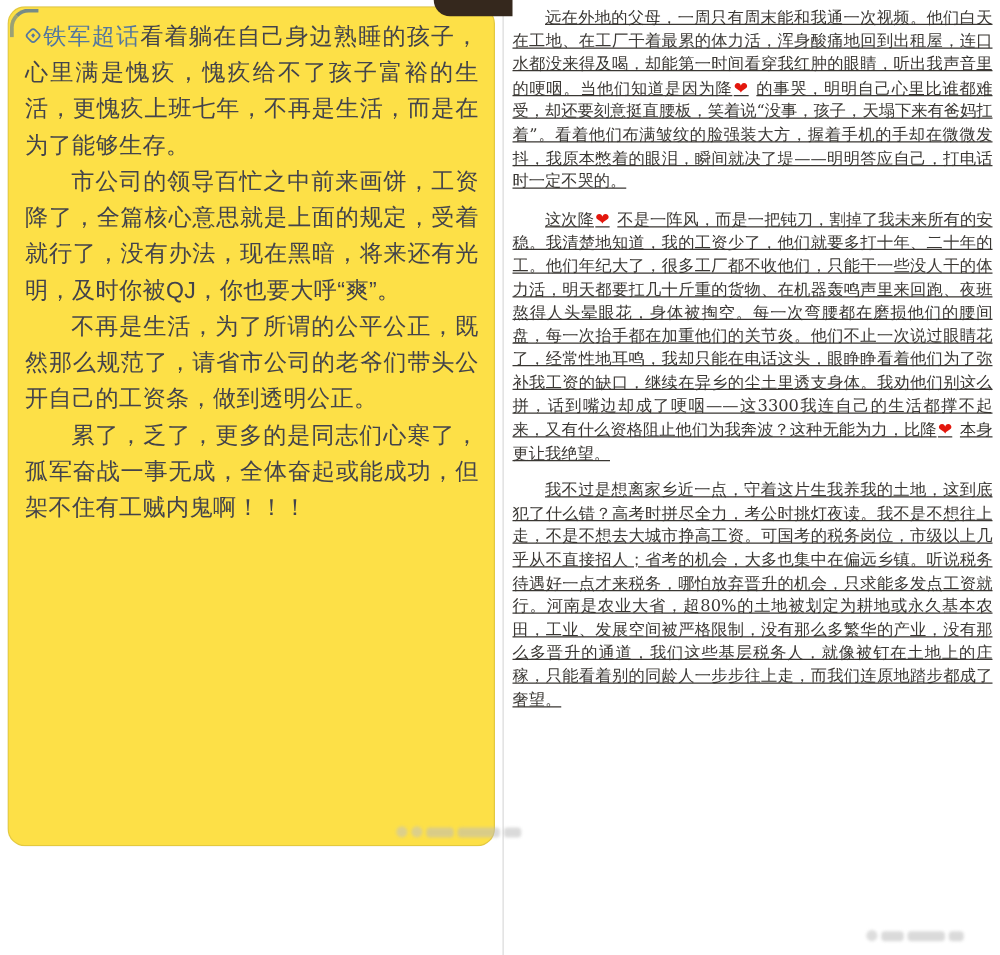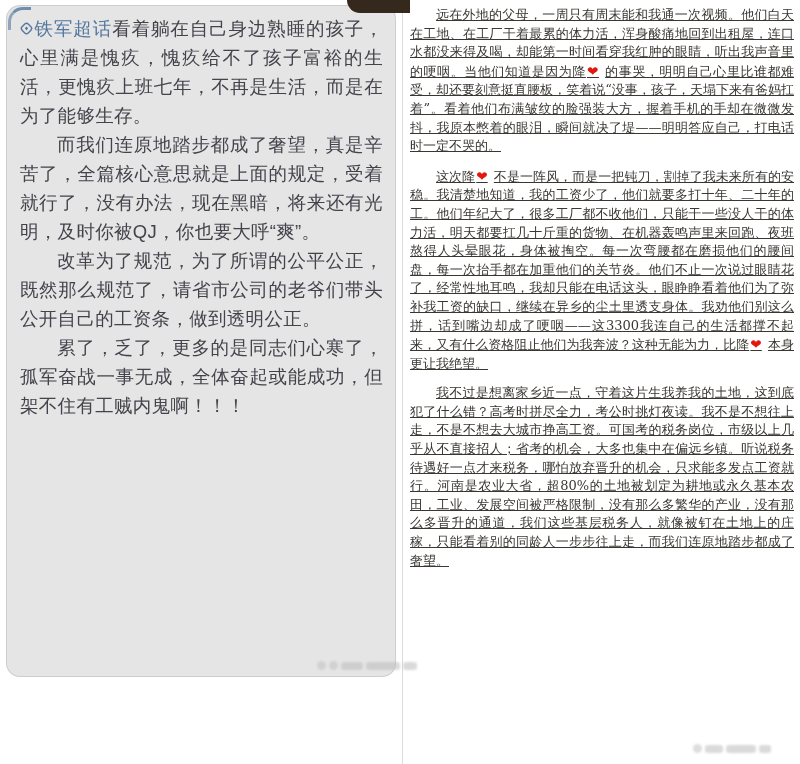--- a/index.html
+++ b/index.html
@@ -3,21 +3,21 @@
 <meta charset="utf-8">
 <style>
   html,body{margin:0;padding:0;}
   body{
     width:800px;height:764px;position:relative;background:#ffffff;overflow:hidden;
     font-family:"Liberation Sans","DejaVu Sans",sans-serif;
   }
   
   .left-card{
     position:absolute;left:6px;top:5px;width:390px;height:672px;
-    background:#e5e5e5;border:1px solid rgba(0,0,0,0.10);border-radius:14px;
+    background:#fde047;border:1px solid rgba(0,0,0,0.10);border-radius:14px;
     padding:8px 12px 0 13px;box-sizing:border-box;
   }
   .corner-accent{
     position:absolute;left:1px;top:1px;width:20px;height:20px;
     border-top:3px solid rgba(74,111,155,0.75);border-left:3px solid rgba(74,111,155,0.55);
     border-top-left-radius:15px;pointer-events:none;
   }
   .left-text{
     color:#43434b;font-size:18.5px;line-height:29px;text-align:justify;
     letter-spacing:0.3px;
@@ -56,22 +56,22 @@
 <div class="dark-corner"></div>
 
 <div class="left-card">
   <div class="corner-accent"></div>
   <div class="left-text">
     <p><a class="topic-link"><span class="topic-icon"><svg width="13" height="13" viewBox="0 0 13 13">
               <rect x="2.2" y="2.2" width="8.6" height="8.6" rx="2.4" transform="rotate(45 6.5 6.5)" fill="none" stroke="#54779e" stroke-width="1.4"></rect>
               <path d="M6.5 4.6 L8.1 6.2 L6.5 8.4 L4.9 6.2 Z" fill="#54779e"></path>
             </svg></span><span>铁军超话</span></a><span>看着躺在自己身边熟睡的孩子，心里满是愧疚，愧疚给不了孩子富裕的生活，更愧疚上班七年，不再是生活，而是在为了能够生存。</span></p>
     <div>
-        <p class="indent">而我们连原地踏步都成了奢望，真是辛苦了，全篇核心意思就是上面的规定，受着就行了，没有办法，现在黑暗，将来还有光明，及时你被QJ，你也要大呼“爽”。</p>
-        <p class="indent">改革为了规范，为了所谓的公平公正，既然那么规范了，请省市公司的老爷们带头公开自己的工资条，做到透明公正。</p>
+        <p class="indent">市公司的领导百忙之中前来画饼，工资降了，全篇核心意思就是上面的规定，受着就行了，没有办法，现在黑暗，将来还有光明，及时你被QJ，你也要大呼“爽”。</p>
+        <p class="indent">不再是生活，为了所谓的公平公正，既然那么规范了，请省市公司的老爷们带头公开自己的工资条，做到透明公正。</p>
         <p class="indent">累了，乏了，更多的是同志们心寒了，孤军奋战一事无成，全体奋起或能成功，但架不住有工贼内鬼啊！！！</p>
       </div>
   </div>
   <div class="watermark wm-left">
     <span class="wm-dot"></span>
       <span class="wm-dot"></span>
     <span class="wm-bar" style="width:22px"></span>
     <span class="wm-bar" style="width:34px"></span>
     <span class="wm-bar" style="width:14px"></span>
   </div>

